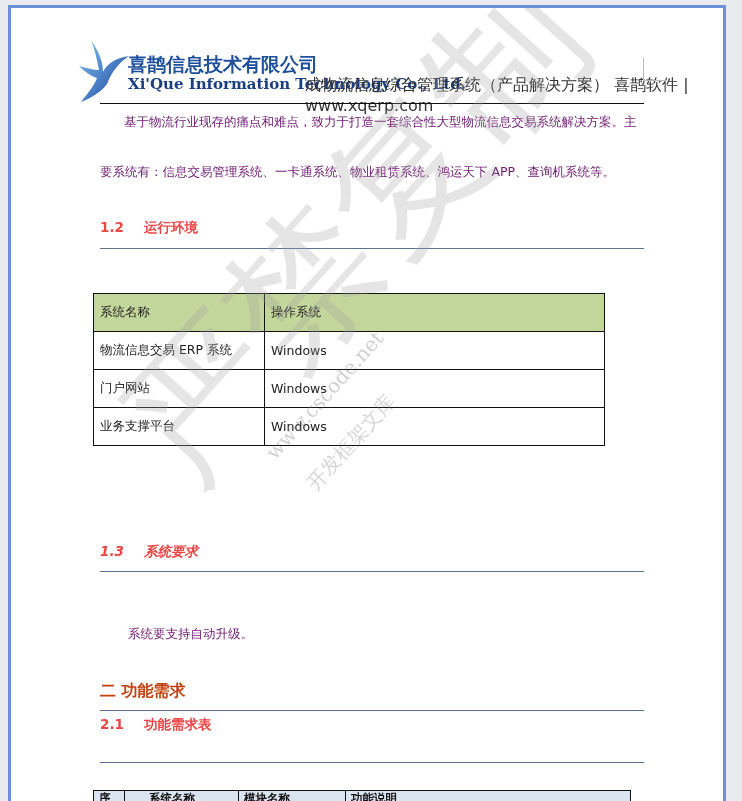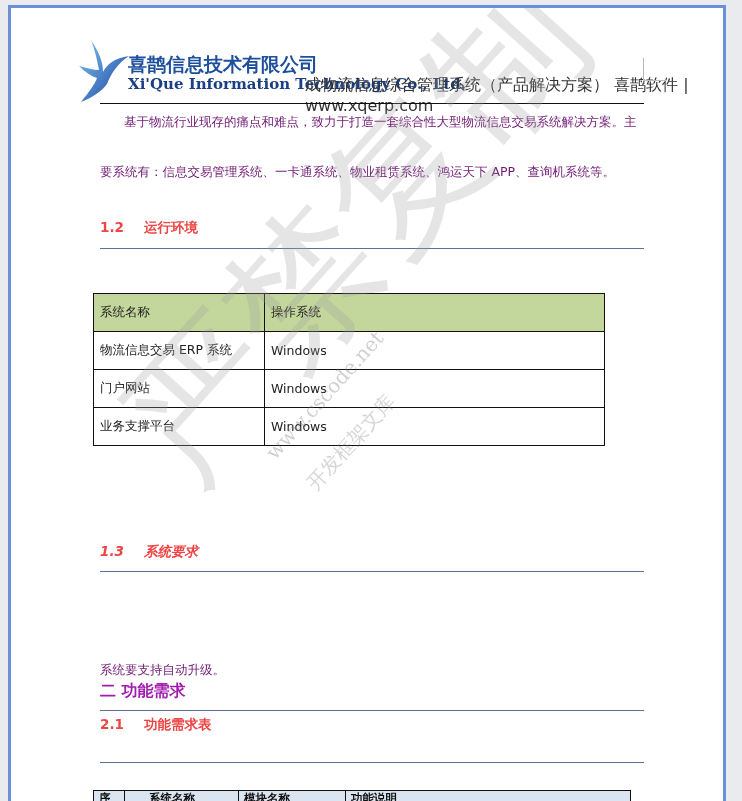--- a/index.html
+++ b/index.html
@@ -42,21 +42,21 @@
   }
   .para {
     position: absolute; left: 89px; font-size: 12.5px; color: #701a75;
     white-space: nowrap;
   }
   .h2 {
     position: absolute; left: 89px; font-size: 13.5px; font-weight: bold; color: #ef4444;
   }
   .h2 .num { display: inline-block; width: 44px; }
   .h1 {
-    position: absolute; left: 89px; font-size: 16px; font-weight: bold; color: #a21caf;
+    position: absolute; left: 89px; font-size: 16px; font-weight: bold; color: #c2410c;
   }
   .rule {
     position: absolute; left: 89px; width: 544px; height: 0;
     border-top: 1px solid #5a7394;
   }
   table.env {
     position: absolute; left: 82px; top: 285px; width: 512px;
     border-collapse: collapse; font-size: 12.5px; color: #222;
   }
   table.env td, table.env th {
@@ -124,21 +124,21 @@
       <td>业务支撑平台</td>
       <td>Windows</td>
     </tr>
   </tbody>
     </table>
 
   <div class="h2" style="top:535px;font-style:italic;">
     <span class="num">1.3</span><span>系统要求</span>
   </div>
   <div class="rule" style="top:563px;"></div>
-  <div class="para" style="top:654px;">系统要支持自动升级。</div>
+  <div class="para" style="top:618px;margin-left:28px;">系统要支持自动升级。</div>
 
   <div class="h1" style="top:673px;">二 功能需求</div>
   <div class="rule" style="top:702px;"></div>
 
   <div class="h2" style="top:708px;">
     <span class="num">2.1</span><span>功能需求表</span>
   </div>
   <div class="rule" style="top:754px;"></div>
 
   <table class="func">

